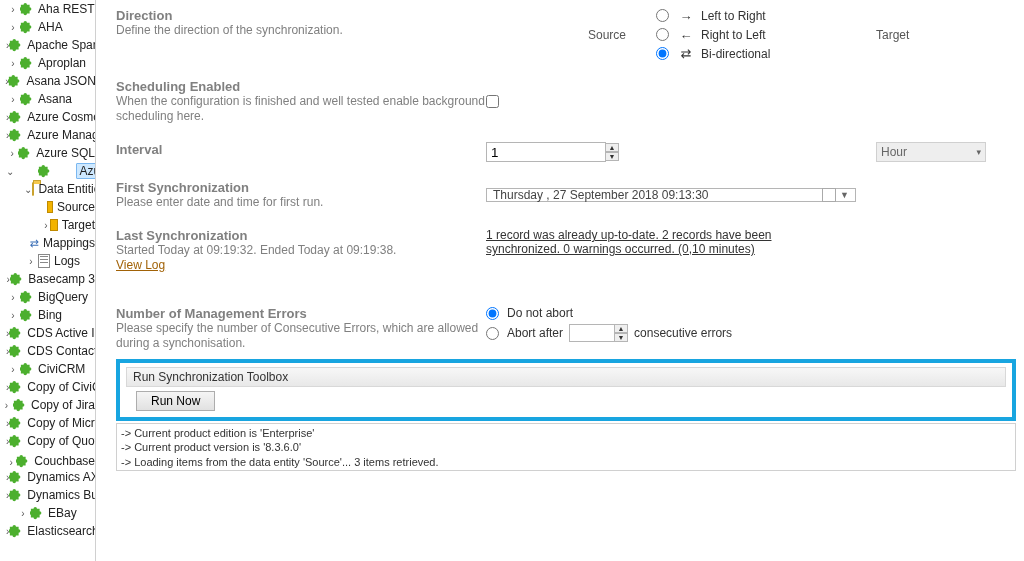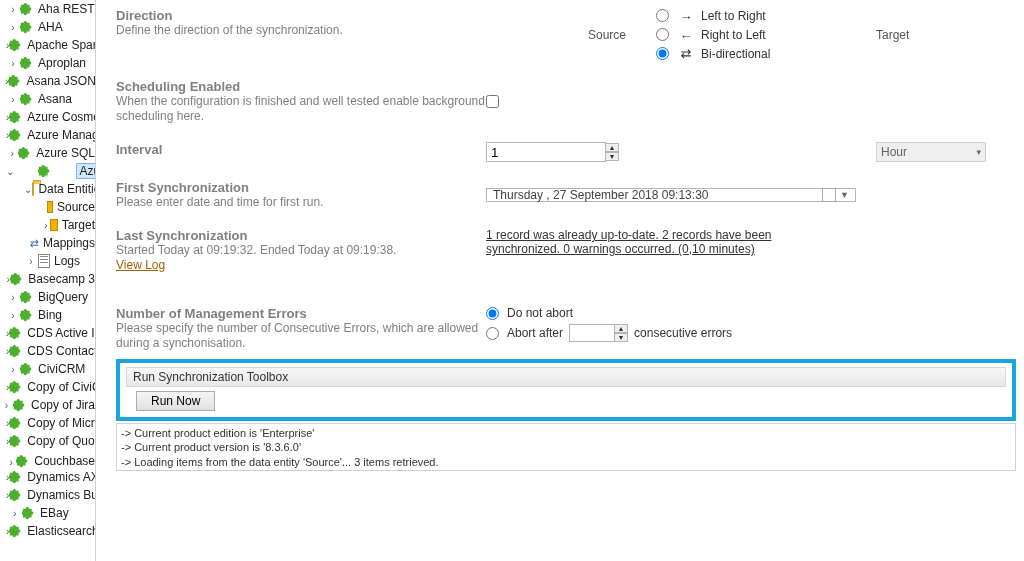--- a/index.html
+++ b/index.html
@@ -289,21 +289,21 @@
           </svg></span>
         <span class="tree-label">Dynamics AX</span>
       </div>
       <div class="tree-row" style="padding-left: 6px;">
         <span class="caret right"></span>
         <span class="puzzle-icon"><svg viewBox="0 0 16 16">
             <path fill="#4caf2e" d="M6 1a2 2 0 0 1 2 2h3v3a2 2 0 1 1 0 4v3H8a2 2 0 1 1-4 0H1V10a2 2 0 1 1 0-4V3h3a2 2 0 0 1 2-2z"></path>
           </svg></span>
         <span class="tree-label">Dynamics Business Central</span>
       </div>
-      <div class="tree-row" style="padding-left: 8px;">
+      <div class="tree-row" style="padding-left: 16px;">
         <span class="caret right"></span>
         <span class="puzzle-icon"><svg viewBox="0 0 16 16">
             <path fill="#4caf2e" d="M6 1a2 2 0 0 1 2 2h3v3a2 2 0 1 1 0 4v3H8a2 2 0 1 1-4 0H1V10a2 2 0 1 1 0-4V3h3a2 2 0 0 1 2-2z"></path>
           </svg></span>
         <span class="tree-label">EBay</span>
       </div>
       <div class="tree-row" style="padding-left: 6px;">
         <span class="caret right"></span>
         <span class="puzzle-icon"><svg viewBox="0 0 16 16">
             <path fill="#4caf2e" d="M6 1a2 2 0 0 1 2 2h3v3a2 2 0 1 1 0 4v3H8a2 2 0 1 1-4 0H1V10a2 2 0 1 1 0-4V3h3a2 2 0 0 1 2-2z"></path>

